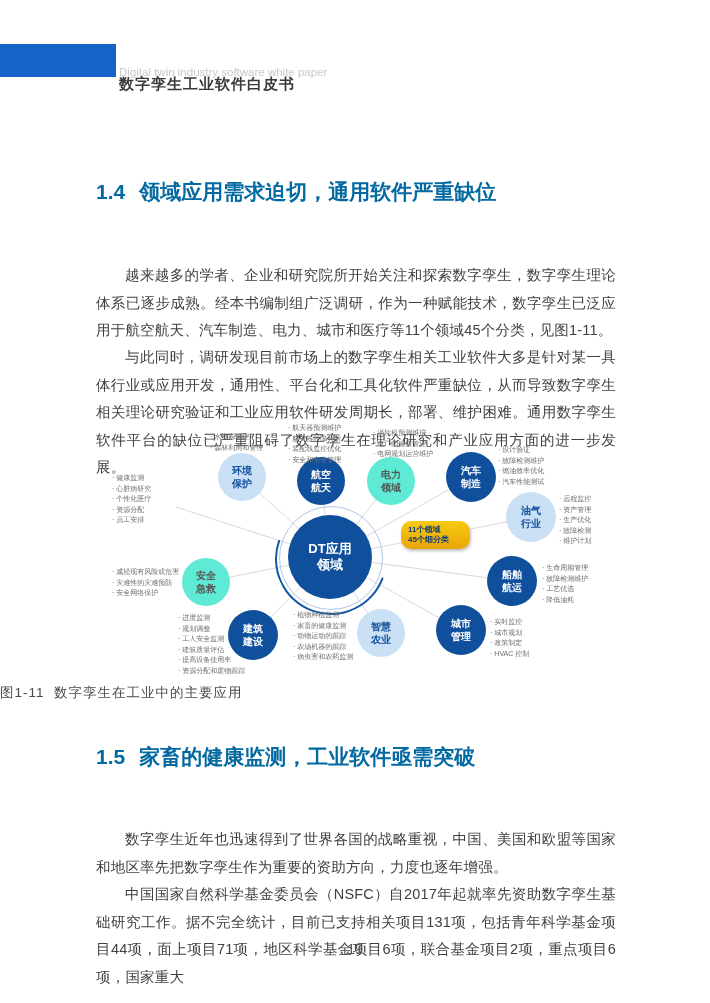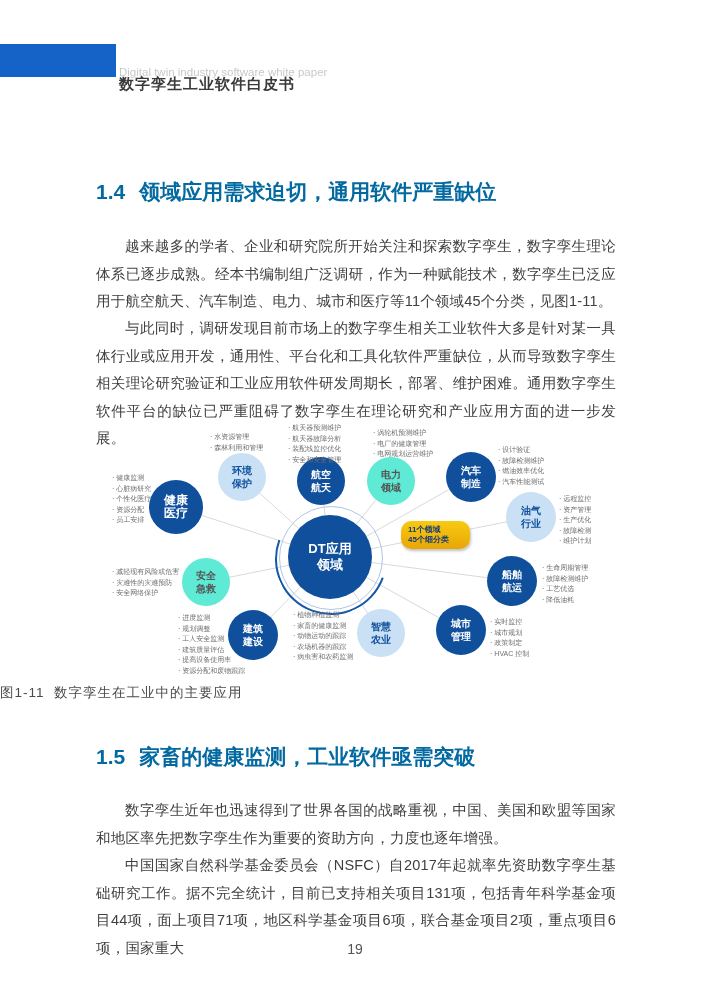--- a/index.html
+++ b/index.html
@@ -10,21 +10,21 @@
   .abs{position:absolute;}
   
   .header-bar{left:0;top:44px;width:116px;height:33px;background:#1663C7;}
   .header-title{left:119px;top:45px;font-size:15px;font-weight:bold;color:#3a3a3a;letter-spacing:1px;margin-top:30px;}
   .header-subtitle{left:119px;top:66px;font-size:11.5px;color:#c9c9c9;}
   
   .sec-head{left:96px;width:540px;font-size:21px;font-weight:bold;color:#0369a1;}
   .sec-head .num{margin-right:14px;}
   
   .para{left:96px;width:520px;font-size:14.5px;line-height:27.5px;color:#3f3f3f;
-        text-align:justify;text-indent:2em;letter-spacing:0.2px;}
+        text-align:justify;text-indent:2em;letter-spacing:0.2px;margin-top:29px;}
   
   #diagram{left:0;top:415px;width:710px;height:268px;}
   #diagram svg{position:absolute;left:0;top:0;}
   .circle{position:absolute;border-radius:50%;display:flex;align-items:center;justify-content:center;
           text-align:center;font-weight:bold;font-size:10px;line-height:13px;white-space:pre-line;z-index:3;}
   .c-dark{background:#0F4F9C;color:#ffffff;}
   .c-light{background:#C9E0F5;color:#0F4F9C;}
   .c-gray{background:#5eead4;color:#555555;}
   .center-main{font-size:13px;line-height:16px;background:#0F4F9C;color:#fff;z-index:4;}
   .ring1{position:absolute;border:1px solid #AFC6E4;border-radius:50%;z-index:2;}
@@ -74,22 +74,20 @@
   <div class="ring1" style="left:279px;top:91px;width:102px;height:102px;"></div>
   <div class="ring2" style="left:275px;top:88px;width:108px;height:108px;"></div>
   <div class="circle center-main" style="left:288px;top:100px;width:84px;height:84px;">DT应用
 领域</div>
 
   <div class="badge">
     <span>11个领域</span>
     <span>45个细分类</span>
   </div>
 
-  <div class="circle c-dark" style="left:149px;top:65px;width:54px;height:54px;font-size:12px;">健康
-医疗</div>
   <div class="circle c-light" style="left:218px;top:38px;width:48px;height:48px;">环境
 保护</div>
   <div class="circle c-dark" style="left:297px;top:42px;width:48px;height:48px;">航空
 航天</div>
   <div class="circle c-gray" style="left:367px;top:42px;width:48px;height:48px;">电力
 领域</div>
   <div class="circle c-dark" style="left:446px;top:37px;width:50px;height:50px;">汽车
 制造</div>
   <div class="circle c-light" style="left:506px;top:77px;width:50px;height:50px;">油气
 行业</div>

